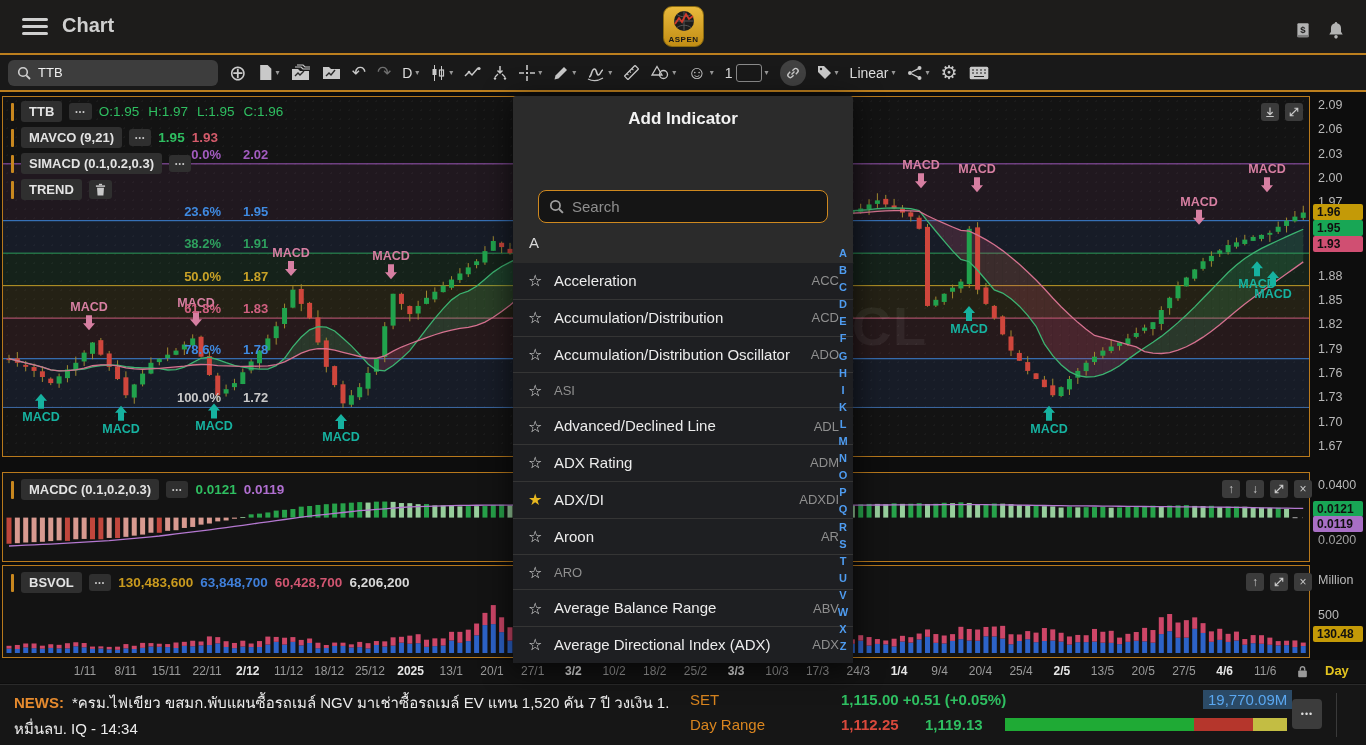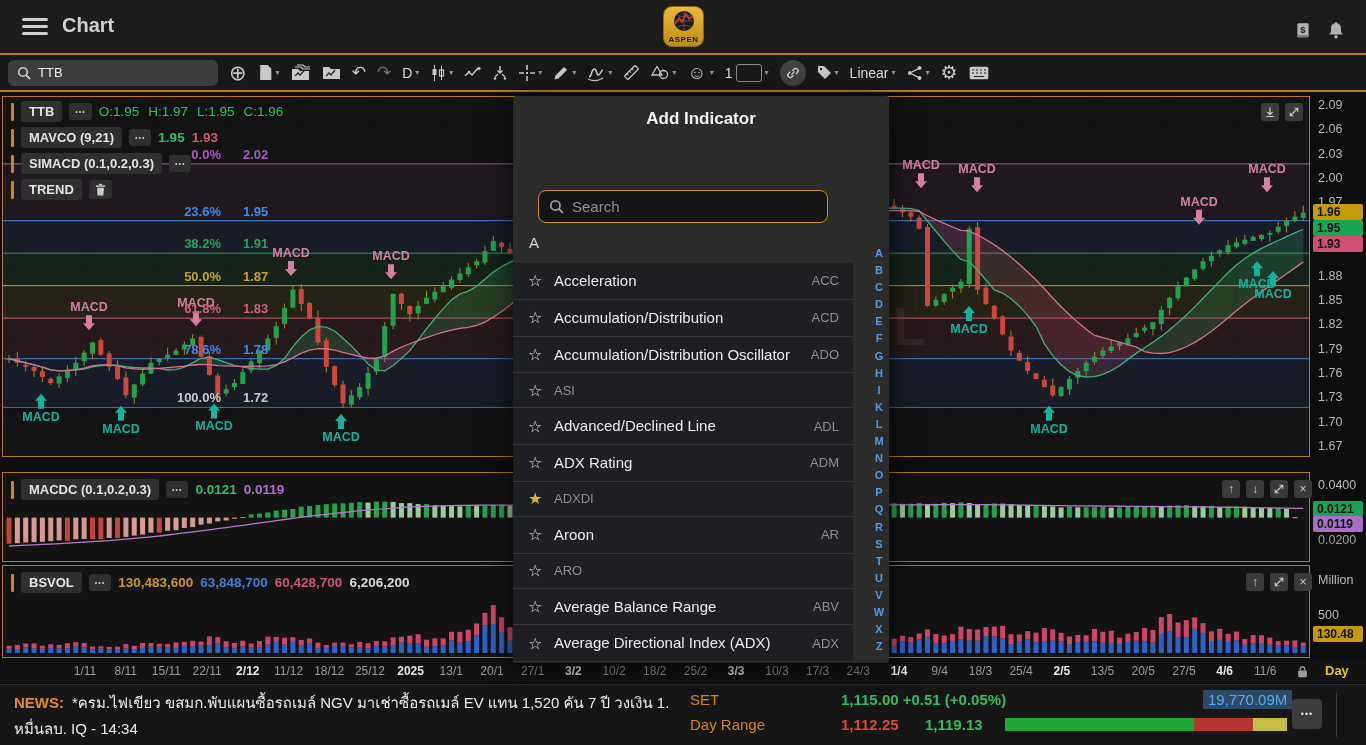--- a/index.html
+++ b/index.html
@@ -56,21 +56,21 @@
 #newsbar{position:absolute;left:0;top:684px;width:1366px;height:61px;background:#161616;border-top:1px solid #2a2a2a;font-size:15px}
 #news1{position:absolute;left:14px;top:6px;width:655px;white-space:nowrap;overflow:hidden;color:#ececec}
 #news2{position:absolute;left:14px;top:32px;color:#ececec}
 .newslab{color:#e58a2e;font-weight:700;margin-right:8px}
 .mktlab{position:absolute;left:690px;color:#d9851f}
 .rangebar{position:absolute;left:1005px;top:33px;width:282px;height:13px;display:flex}
 #turnover{position:absolute;left:1203px;top:5px;background:#2b4a66;color:#5aa7f0;padding:1px 5px}
 #mktmore{position:absolute;left:1292px;top:14px;width:30px;height:30px;background:#3c3c3c;border-radius:4px;color:#ddd;display:flex;align-items:center;justify-content:center;font-size:9px;letter-spacing:1px}
 #mktdivider{position:absolute;left:1336px;top:8px;width:1px;height:44px;background:#3a3a3a}
 
-#dialog{position:absolute;left:513px;top:96px;width:376px;height:567px;background:#2b2b2b;border-radius:3px;box-shadow:0 6px 30px rgba(0,0,0,.7);z-index:30}
+#dialog{position:absolute;left:513px;top:96px;width:340px;height:567px;background:#2b2b2b;border-radius:3px;box-shadow:0 6px 30px rgba(0,0,0,.7);z-index:30}
 #dlgtitle{position:absolute;left:0;top:13px;width:100%;text-align:center;font-size:17px;font-weight:600;color:#f2f2f2}
 #dlgtabs{position:absolute;left:25px;top:54px;width:290px;height:31px;display:flex;background:#1a1a1a;border-radius:4px;overflow:hidden}
 .dtab{flex:1;display:flex;align-items:center;justify-content:center;font-size:15px;font-weight:700;color:#fff;border-right:1px solid #4a4a4a;cursor:pointer}
 .dtab:last-child{border-right:none}
 .dtab.active{background:#ef9b33}
 #dlgsearch{position:absolute;left:25px;top:94px;width:290px;height:33px;background:#151515;border:1.5px solid #cf891f;border-radius:8px;display:flex;align-items:center;gap:8px;padding:0 10px}
 #dlgsearch input{background:transparent;border:none;outline:none;color:#e8e8e8;font-size:15px;width:230px;font-family:inherit}
 #dlgsearch input::placeholder{color:#8f8f8f}
 #dlgsection{position:absolute;left:16px;top:138px;font-size:15px;color:#d8d8d8}
 #ind-list{position:absolute;left:0;top:167px;width:340px;height:400px;overflow:hidden;background:#1e1f22}
@@ -1408,21 +1408,21 @@
       <span class="xlab b" style="left: 573.4px;">3/2</span>
       <span class="xlab" style="left: 614.1px;">10/2</span>
       <span class="xlab" style="left: 654.8px;">18/2</span>
       <span class="xlab" style="left: 695.5px;">25/2</span>
       <span class="xlab b" style="left: 736.2px;">3/3</span>
       <span class="xlab" style="left: 776.9px;">10/3</span>
       <span class="xlab" style="left: 817.6px;">17/3</span>
       <span class="xlab" style="left: 858.3px;">24/3</span>
       <span class="xlab b" style="left: 899px;">1/4</span>
       <span class="xlab" style="left: 939.7px;">9/4</span>
-      <span class="xlab" style="left: 980.4px;">18/3</span>
+      <span class="xlab" style="left: 980.4px;">20/4</span>
       <span class="xlab" style="left: 1021.1px;">25/4</span>
       <span class="xlab b" style="left: 1061.8px;">2/5</span>
       <span class="xlab" style="left: 1102.5px;">13/5</span>
       <span class="xlab" style="left: 1143.2px;">20/5</span>
       <span class="xlab" style="left: 1183.9px;">27/5</span>
       <span class="xlab b" style="left: 1224.6px;">4/6</span>
       <span class="xlab" style="left: 1265.3px;">11/6</span>
     </div>
 
   <div id="newsbar">
@@ -1480,20 +1480,21 @@
           <div class="iname">Advanced/Declined Line</div>
           <span class="icode">ADL</span>
         </div>
         <div class="ind-row">
           <span class="star">☆</span>
           <div class="iname">ADX Rating</div>
           <span class="icode">ADM</span>
         </div>
         <div class="ind-row">
           <span class="star fav">★</span>
+          <div class="iname">ADX/DI</div>
           <span class="icode">ADXDI</span>
         </div>
         <div class="ind-row">
           <span class="star">☆</span>
           <div class="iname">Aroon</div>
           <span class="icode">AR</span>
         </div>
         <div class="ind-row">
           <span class="star">☆</span>
           <span class="icode">ARO</span>

